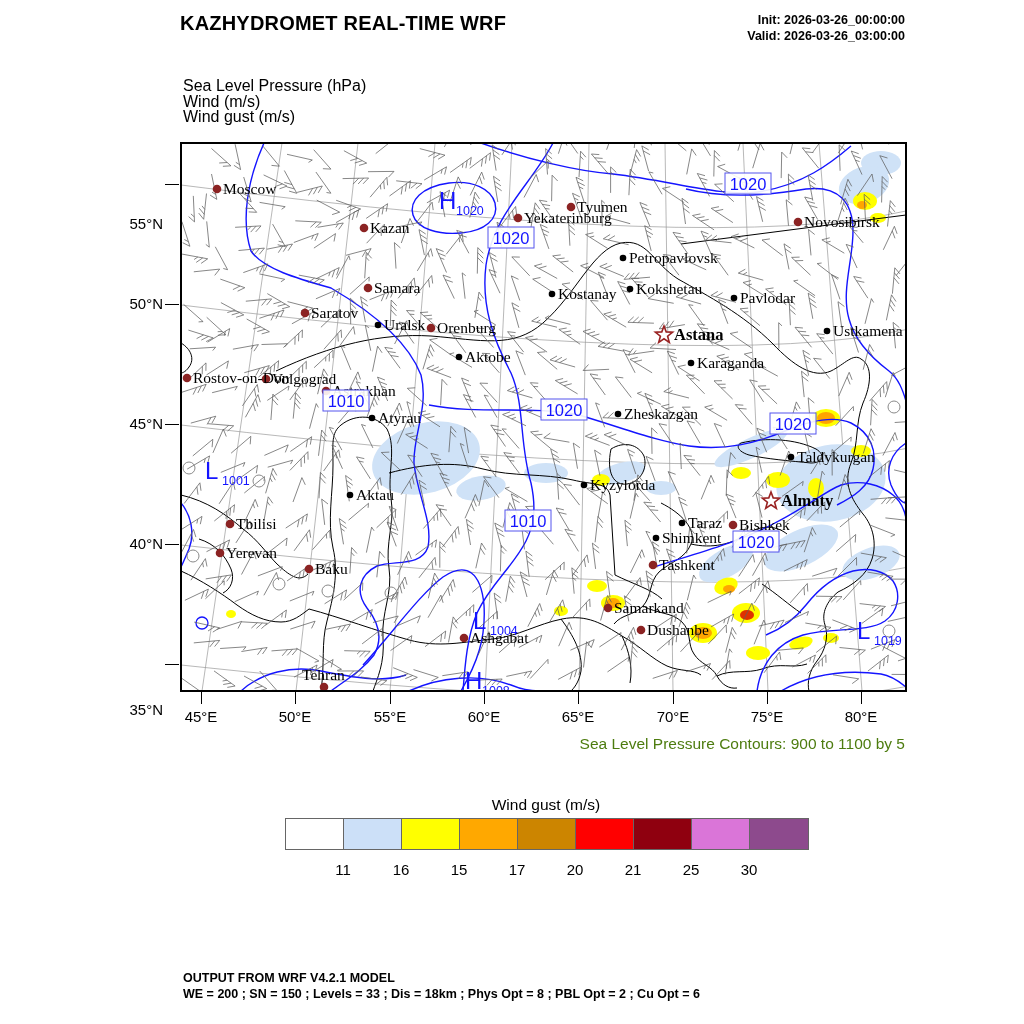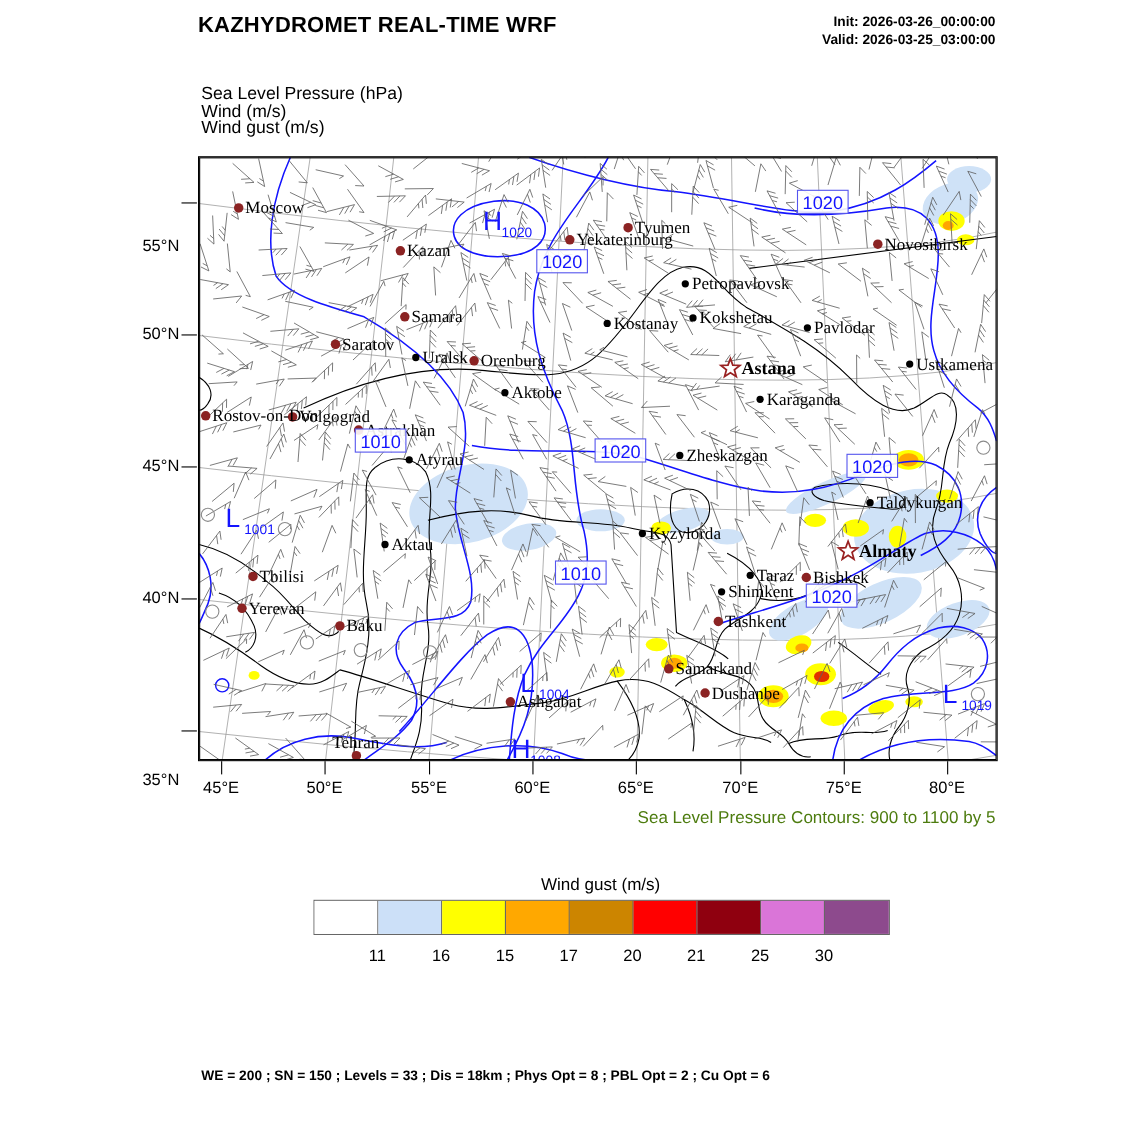--- a/index.html
+++ b/index.html
@@ -22,21 +22,21 @@
   .cbar-lab{position:absolute;top:861px;width:30px;margin-left:-15px;text-align:center;font-size:15px;}
   .footer{position:absolute;left:183px;top:970px;font-size:12.5px;font-weight:bold;line-height:16px;}
 </style>
 </head>
 <body>
 
 <div id="stage">
   <div class="title">KAZHYDROMET REAL-TIME WRF</div>
   <div class="initblock">
     <div>Init: 2026-03-26_00:00:00</div>
-    <div>Valid: 2026-03-25_03:00:00</div>
+    <div>Valid: 2026-03-26_03:00:00</div>
   </div>
   <div class="legend">
       <div>Sea Level Pressure   (hPa)</div>
       <div>Wind   (m/s)</div>
       <div>Wind gust   (m/s)</div>
     </div>
 
   <div id="map">
     <svg id="mapsvg" width="725" height="548" viewBox="0 0 725 548">
         <g stroke="#9a9a9a" stroke-width="0.7" fill="none">
@@ -2238,15 +2238,16 @@
       <div class="cbar-lab" style="left: 401px;">16</div>
       <div class="cbar-lab" style="left: 459px;">15</div>
       <div class="cbar-lab" style="left: 517px;">17</div>
       <div class="cbar-lab" style="left: 575px;">20</div>
       <div class="cbar-lab" style="left: 633px;">21</div>
       <div class="cbar-lab" style="left: 691px;">25</div>
       <div class="cbar-lab" style="left: 749px;">30</div>
     </div>
 
   <div class="footer">
+      <div>OUTPUT FROM WRF V4.2.1 MODEL</div>
       <div>WE = 200 ; SN = 150 ; Levels = 33 ; Dis = 18km ; Phys Opt = 8 ; PBL Opt = 2 ; Cu Opt = 6</div>
     </div>
 </div>
 
 </body></html>

